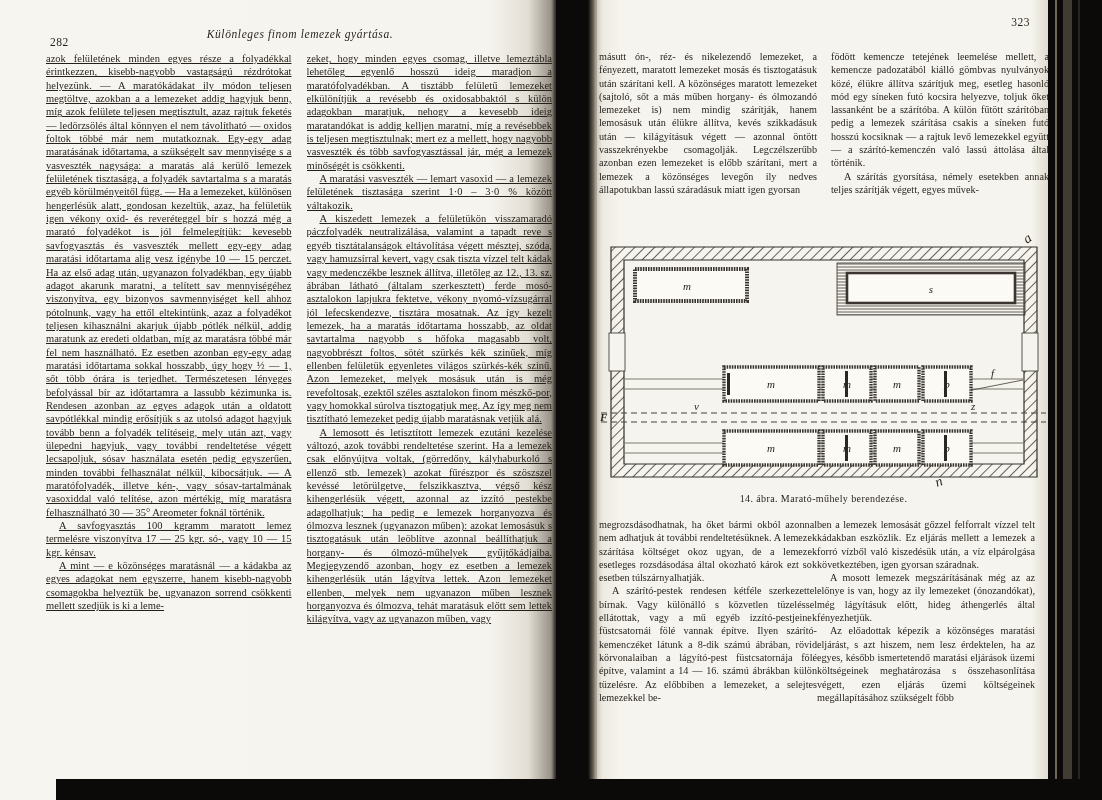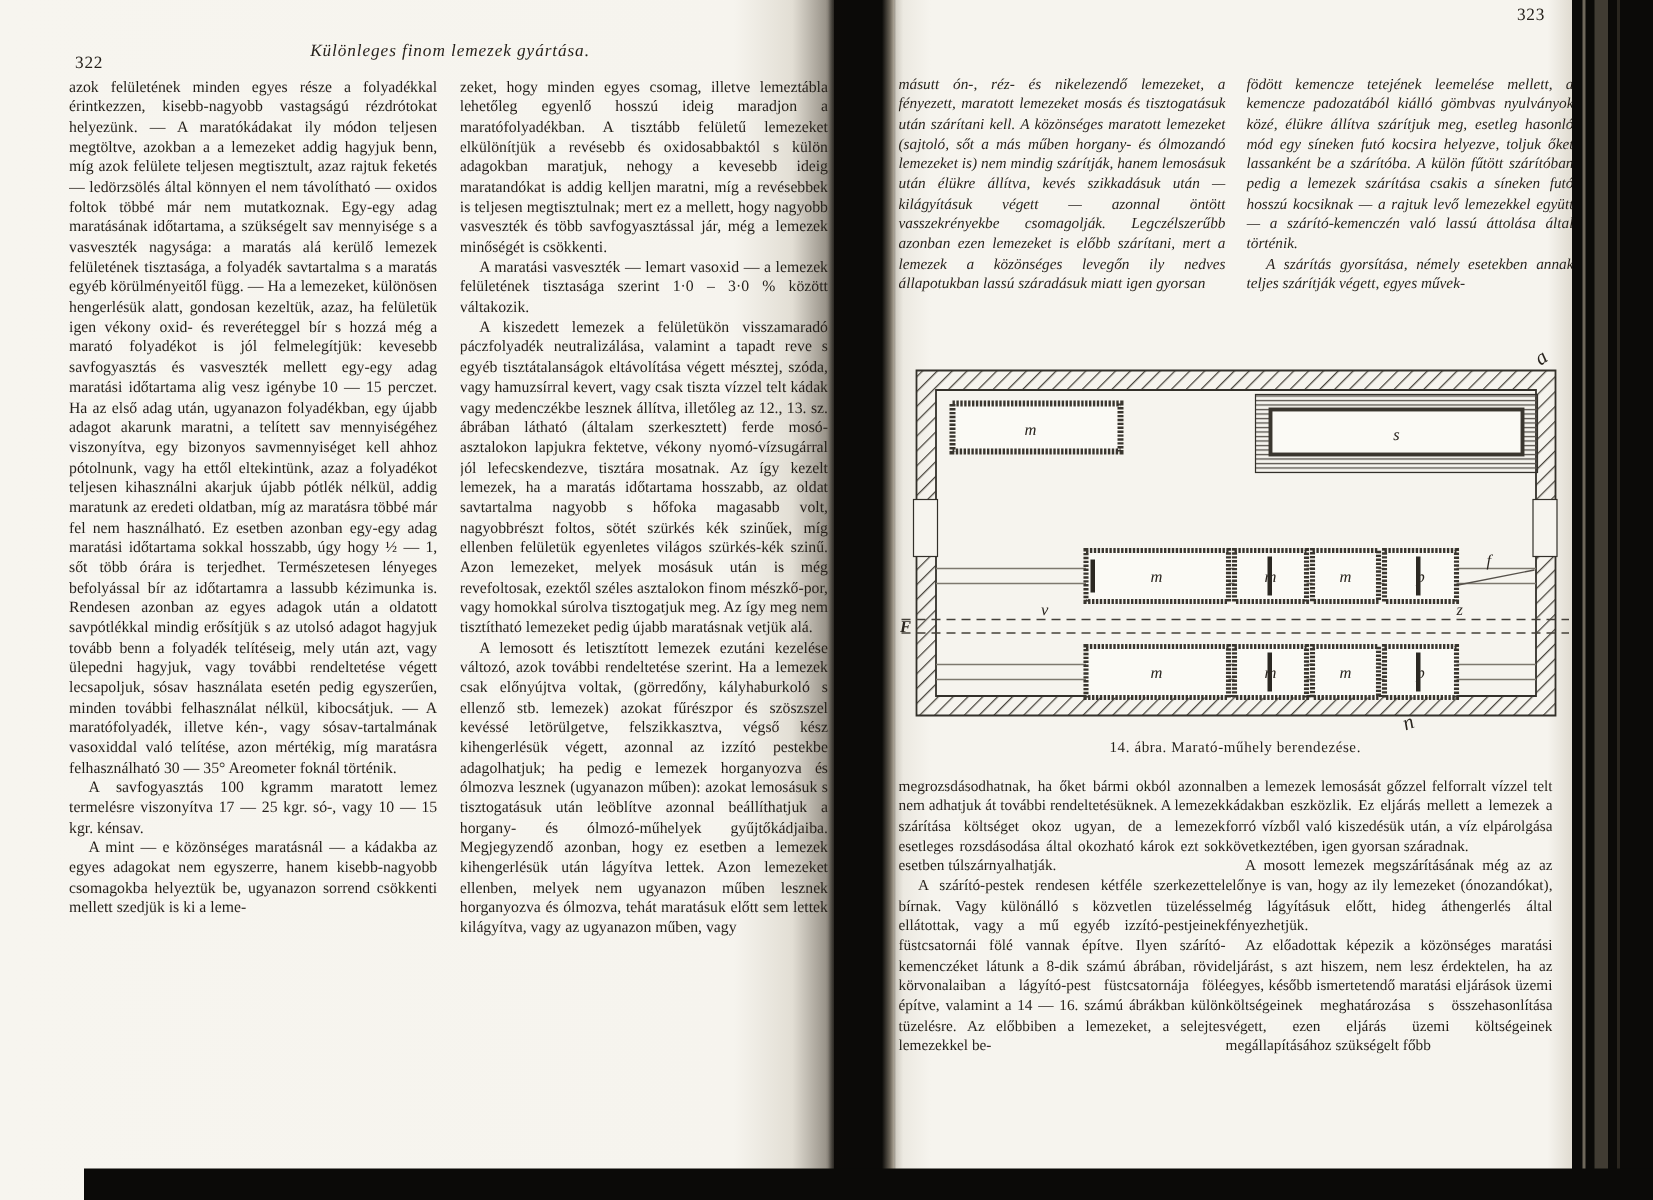--- a/index.html
+++ b/index.html
@@ -15,48 +15,48 @@
   .fore-edge{position:absolute;left:1048px;top:0;width:54px;height:800px;background:#0b0a08;}
   .fore-edge .stripe1{position:absolute;left:7px;top:0;width:2px;height:100%;background:#6e675a;}
   .fore-edge .stripe2{position:absolute;left:15px;top:0;width:9px;height:100%;background:#413c33;}
   .fore-edge .stripe3{position:absolute;left:30px;top:0;width:2px;height:100%;background:#2a261f;}
   .bottom-band{position:absolute;left:56px;top:779px;right:0;height:21px;background:#0b0a08;}
 
   .pagenum{position:absolute;font-size:11.5px;letter-spacing:.5px;}
   .running-title{position:absolute;font-style:italic;font-size:11.5px;letter-spacing:.6px;text-align:center;}
   .pl-num{left:50px;top:36px;}
   .pl-title{left:90px;width:420px;top:28px;}
-  .pr-num{right:20px;top:4px;}
+  .pr-num{right:20px;top:16px;}
   .pr-title{left:40px;width:370px;top:16px;}
 
   .cols{position:absolute;display:flex;}
   .cols-left{left:46px;top:52px;width:506px;height:712px;gap:15px;}
-  .cols-left .col{width:246px;}
-  .cols-rt{left:599px;top:50px;width:450px;height:182px;gap:14px;font-style:italic;}
+  .cols-left .col{width:246px;text-decoration:underline;}
+  .cols-rt{left:599px;top:50px;width:450px;height:182px;gap:14px;}
   .cols-rb{left:599px;top:518px;width:450px;height:238px;}
   .cols-rt .col,.cols-rb .col{width:218px;}
   .col{overflow:hidden;text-align:justify;font-size:10.5px;line-height:13.35px;}
   .cols-rt .col,.cols-rb .col{font-size:10.2px;line-height:13.3px;}
   .col p{margin:0;text-indent:13px;}
   .col p.cont{text-indent:0;}
 
   .figure-wrap{position:absolute;left:599px;top:233px;width:449px;height:282px;}
   .figure-wrap svg{display:block;}
   .fig-caption{margin-top:4px;text-align:center;font-size:10px;letter-spacing:.4px;}
 
   .fig-label{font-style:italic;font-size:11px;fill:#2a251f;}
   .fig-script{font-style:italic;font-size:14px;fill:#2a251f;}
 </style>
 </head>
 <body>
 
 <div class="screen">
 
   <div class="page page-left">
-    <span class="pagenum pl-num">322</span>
+    <span class="pagenum pl-num">282</span>
     <div class="running-title pl-title">Különleges finom lemezek gyártása.</div>
     <div class="cols cols-left">
       <div class="col">
         <p class="cont">azok felületének minden egyes része a folyadékkal érintkezzen, kisebb-nagyobb vastagságú rézdrótokat helyezünk. — A maratókádakat ily módon teljesen megtöltve, azokban a a lemezeket addig hagyjuk benn, míg azok felülete teljesen megtisztult, azaz rajtuk feketés — ledörzsölés által könnyen el nem távolítható — oxidos foltok többé már nem mutatkoznak. Egy-egy adag maratásának időtartama, a szükségelt sav mennyisége s a vasveszték nagysága: a maratás alá kerülő lemezek felületének tisztasága, a folyadék savtartalma s a maratás egyéb körülményeitől függ. — Ha a lemezeket, különösen hengerlésük alatt, gondosan kezeltük, azaz, ha felületük igen vékony oxid- és reveréteggel bír s hozzá még a marató folyadékot is jól felmelegítjük: kevesebb savfogyasztás és vasveszték mellett egy-egy adag maratási időtartama alig vesz igénybe 10 — 15 perczet. Ha az első adag után, ugyanazon folyadékban, egy újabb adagot akarunk maratni, a telített sav mennyiségéhez viszonyítva, egy bizonyos savmennyiséget kell ahhoz pótolnunk, vagy ha ettől eltekintünk, azaz a folyadékot teljesen kihasználni akarjuk újabb pótlék nélkül, addig maratunk az eredeti oldatban, míg az maratásra többé már fel nem használható. Ez esetben azonban egy-egy adag maratási időtartama sokkal hosszabb, úgy hogy ½ — 1, sőt több órára is terjedhet. Természetesen lényeges befolyással bír az időtartamra a lassubb kézimunka is. Rendesen azonban az egyes adagok után a oldatott savpótlékkal mindig erősítjük s az utolsó adagot hagyjuk tovább benn a folyadék telítéseig, mely után azt, vagy ülepedni hagyjuk, vagy további rendeltetése végett lecsapoljuk, sósav használata esetén pedig egyszerűen, minden további felhasználat nélkül, kibocsátjuk. — A maratófolyadék, illetve kén-, vagy sósav-tartalmának vasoxiddal való telítése, azon mértékig, míg maratásra felhasználható 30 — 35° Areometer foknál történik.</p>
         <p>A savfogyasztás 100 kgramm maratott lemez termelésre viszonyítva 17 — 25 kgr. só-, vagy 10 — 15 kgr. kénsav.</p>
         <p>A mint — e közönséges maratásnál — a kádakba az egyes adagokat nem egyszerre, hanem kisebb-nagyobb csomagokba helyeztük be, ugyanazon sorrend csökkenti mellett szedjük is ki a leme-</p>
       </div>
       <div class="col">
         <p class="cont">zeket, hogy minden egyes csomag, illetve lemeztábla lehetőleg egyenlő hosszú ideig maradjon a maratófolyadékban. A tisztább felületű lemezeket elkülönítjük a revésebb és oxidosabbaktól s külön adagokban maratjuk, nehogy a kevesebb ideig maratandókat is addig kelljen maratni, míg a revésebbek is teljesen megtisztulnak; mert ez a mellett, hogy nagyobb vasveszték és több savfogyasztással jár, még a lemezek minőségét is csökkenti.</p>
         <p>A maratási vasveszték — lemart vasoxid — a lemezek felületének tisztasága szerint 1·0 – 3·0 % között váltakozik.</p>

